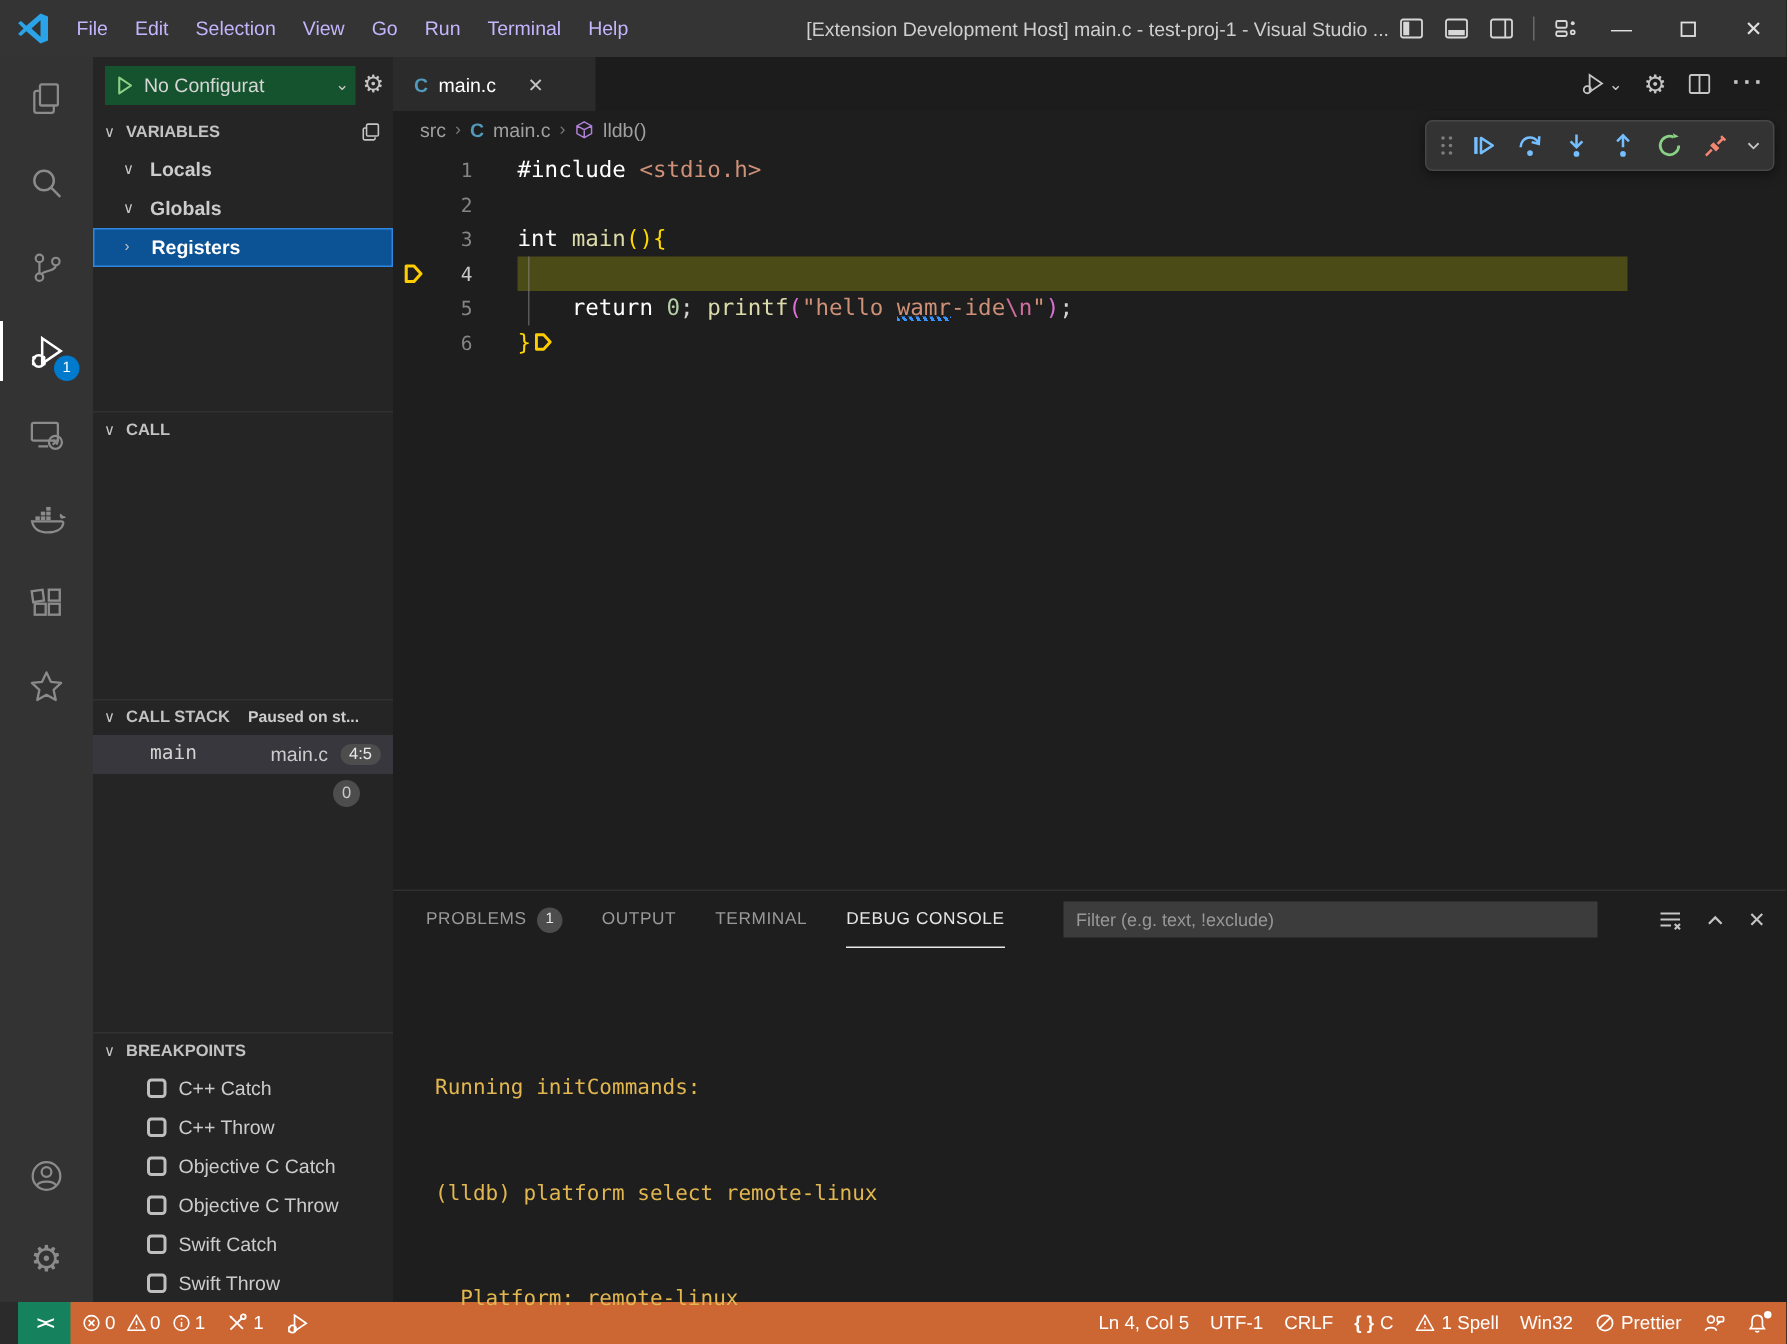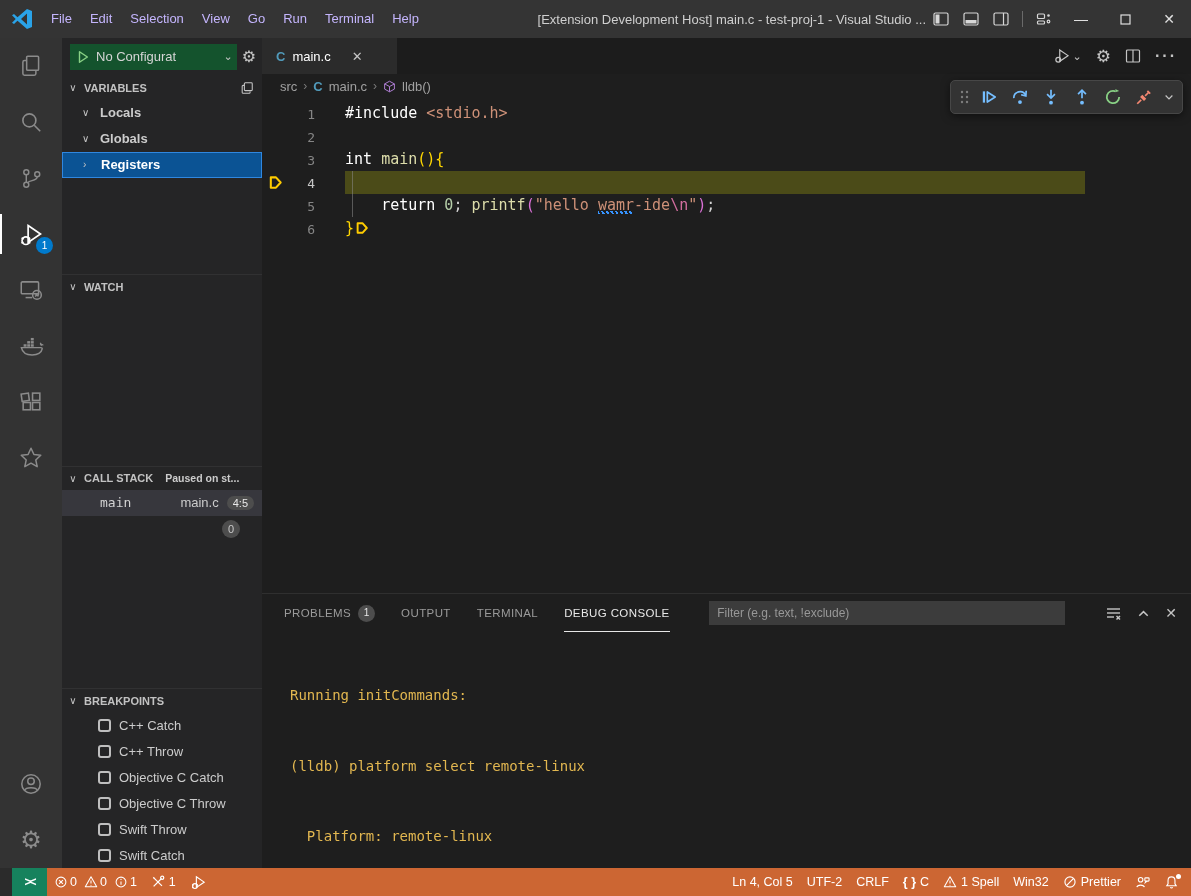--- a/index.html
+++ b/index.html
@@ -83,21 +83,21 @@
   .tk.num { color:#b5cea8; } .tk.pl { color:#d4d4d4; }
   .sq { background:repeating-linear-gradient(60deg,#3794ff 0 2px,transparent 2px 4px) bottom/100% 3px no-repeat; }
 
   
   .dbgtoolbar { position:absolute; top:42px; right:8px; height:34px; background:#333333; border:1px solid #474747;
     border-radius:5px; box-shadow:0 2px 8px rgba(0,0,0,.5); display:flex; align-items:center; padding:0 5px; gap:3px; z-index:20; }
   .dbtn { width:28px; height:28px; display:flex; align-items:center; justify-content:center; }
   .dbtn.narrow { width:16px; }
 
   
-  .panel { height:275px; border-top:1px solid #2f2f2f; background:#1e1e1e; display:flex; flex-direction:column; position:relative; }
+  .panel { height:275px; border-top:1px solid #2f2f2f; background:#1e1e1e; display:flex; flex-direction:column; position:relative;gap:30px; }
   .paneltabs { height:38px; display:flex; align-items:center; padding:0 14px 0 22px; gap:26px; }
   .ptab { font-size:11.5px; letter-spacing:.4px; color:#9a9a9a; display:flex; align-items:center; gap:7px;
     height:38px; line-height:38px; }
   .ptab.active { color:#e7e7e7; border-bottom:1px solid #e7e7e7; }
   .pbadge { width:17px; height:17px; border-radius:50%; background:#4d4d4d; color:#e8e8e8; font-size:10px;
     display:flex; align-items:center; justify-content:center; }
   .pfilter { margin-left:auto; width:356px; height:24px; background:#3c3c3c; border:none; color:#cccccc;
     font-size:12px; padding:0 8px; font-family:"Liberation Sans", sans-serif; }
   .pfilter::placeholder { color:#989898; }
   .panelicons { display:flex; align-items:center; gap:14px; margin-left:14px; color:#c5c5c5; }
@@ -277,21 +277,21 @@
       <span>Globals</span>
     </div>
     <div class="vrow sel">
       <span class="twist">›</span>
       <span>Registers</span>
     </div>
     <div class="spacer97"></div>
 
     <div class="sechdr">
       <span class="twist">∨</span>
-      <span>WATCH</span>
+      <span>CALL</span>
     </div>
     <div class="spacer168"></div>
 
     <div class="sechdr">
       <span class="twist">∨</span>
       <span>CALL STACK</span>
       <span class="hstat">Paused on st...</span>
     </div>
     <div class="csrow">
       <span class="csname">main</span>
@@ -318,25 +318,25 @@
     <div class="bprow">
       <span class="cbox"></span>
       <span>Objective C Catch</span>
     </div>
     <div class="bprow">
       <span class="cbox"></span>
       <span>Objective C Throw</span>
     </div>
     <div class="bprow">
       <span class="cbox"></span>
-      <span>Swift Throw</span>
+      <span>Swift Catch</span>
     </div>
     <div class="bprow">
       <span class="cbox"></span>
-      <span>Swift Catch</span>
+      <span>Swift Throw</span>
     </div>
   </div>
 
   <div class="editorcol">
 
     <div class="tabbar">
       <div class="tab">
         <span class="ficon">C</span>
         <span class="tablbl">main.c</span>
         <span class="tabclose">✕</span>
@@ -544,21 +544,21 @@
   <span class="sbitem">
     <svg width="17" height="17" viewBox="0 0 24 24" fill="none" stroke="#fff" stroke-width="1.6">
         <path d="M9 4 L20 11.5 L9 19 Z"></path>
         <circle cx="7" cy="17" r="3.4"></circle>
         <path d="M3.2 14.8 l2 1 M3 19.4 l2-.6 M10.8 14.8 l-2 1"></path>
       </svg>
   </span>
 
   <span class="sb-right">
     <span class="sbitem">Ln 4, Col 5</span>
-    <span class="sbitem">UTF-2</span>
+    <span class="sbitem">UTF-1</span>
     <span class="sbitem">CRLF</span>
     <span class="sbitem">
       <span style="font-weight:bold">{ }</span>
       <span>C</span>
     </span>
     <span class="sbitem">
       <svg width="14" height="14" viewBox="0 0 16 16" fill="none" stroke="#fff" stroke-width="1.2">
           <path d="M8 2 L14.5 13.5 H1.5 Z" stroke-linejoin="round"></path>
           <line x1="8" y1="6.3" x2="8" y2="9.6"></line>
           <circle cx="8" cy="11.6" r="0.6" fill="#fff" stroke="none"></circle>

